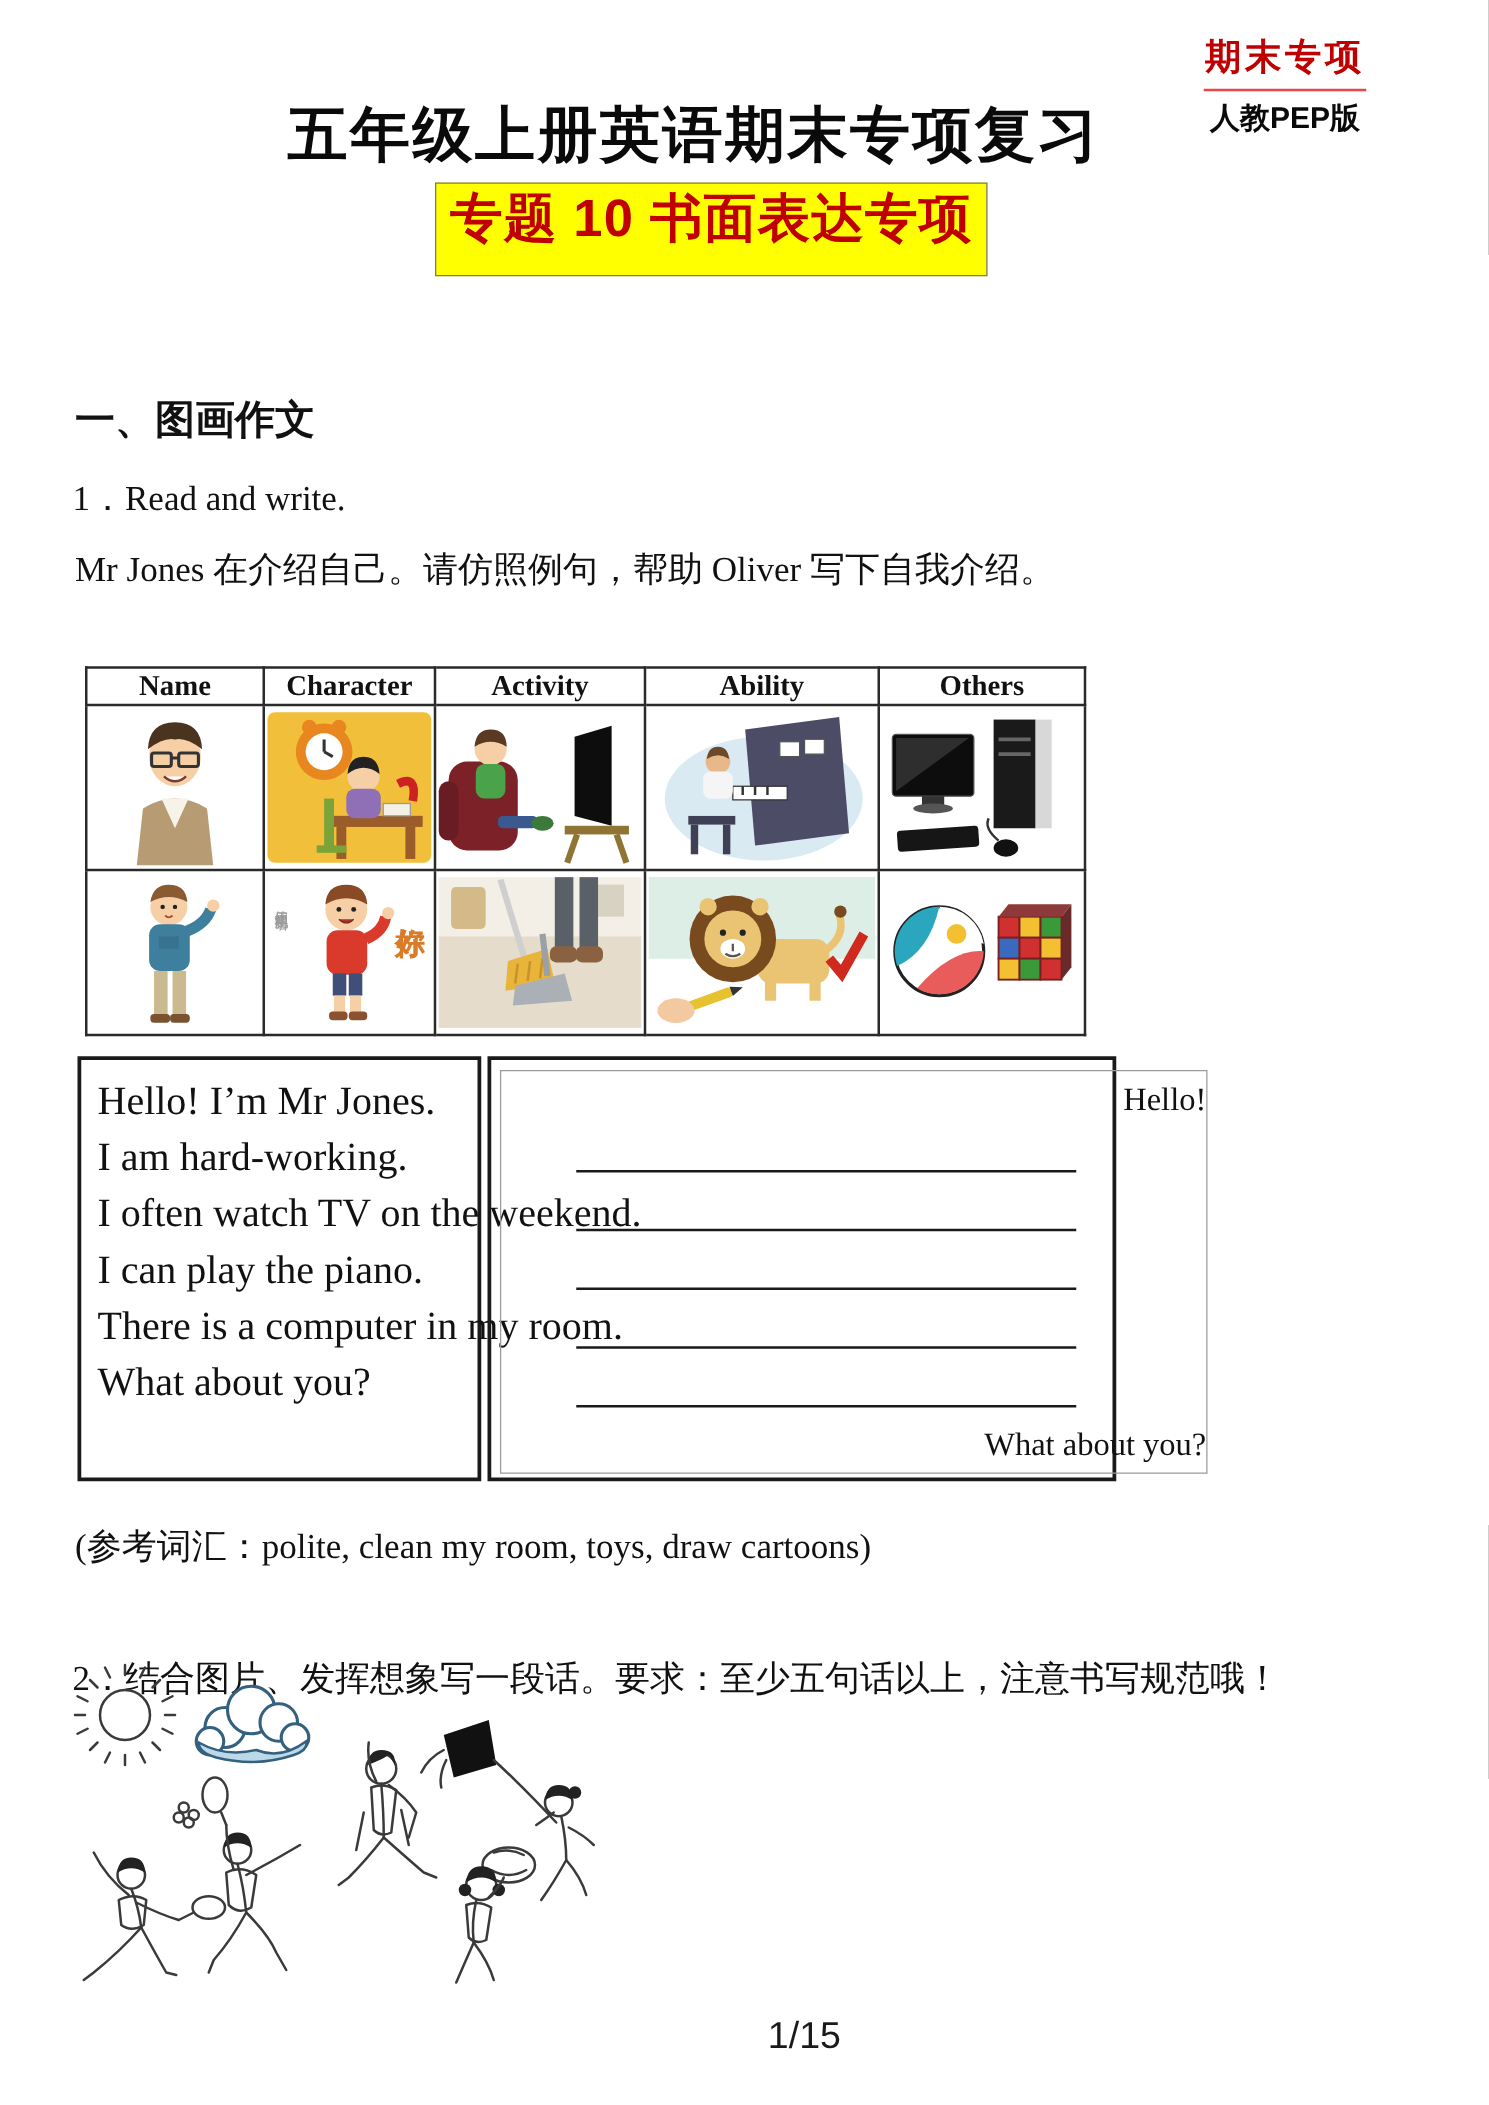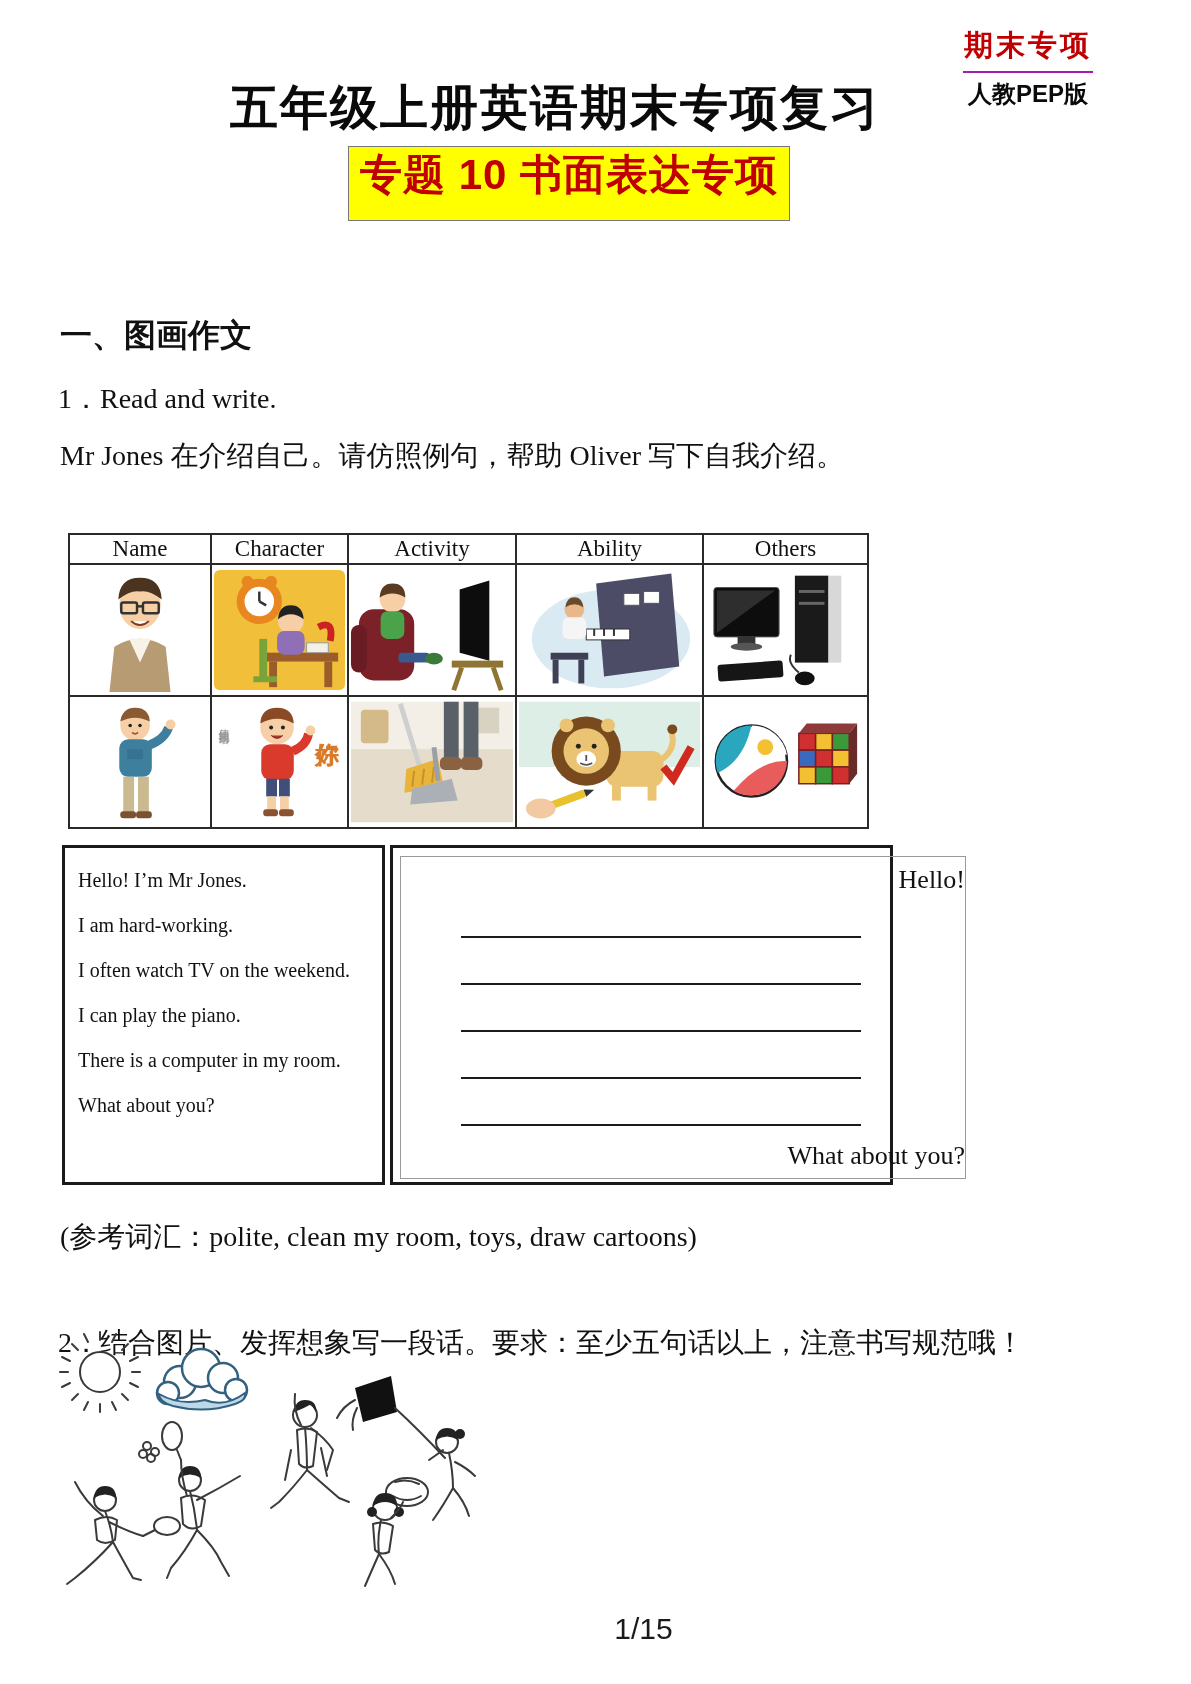--- a/index.html
+++ b/index.html
@@ -8,21 +8,21 @@
     position:relative; width:1191px; height:1684px; margin:0 auto;
     background:#ffffff; overflow:hidden;
     font-family:"Liberation Serif", serif; color:#111;
   }
   .abs { position:absolute; }
 
   
   .badge { top:26px; left:963px; width:130px; text-align:center; }
   .badge-top {
     color:#c00000; font-weight:bold; font-size:29px; letter-spacing:3px;
-    padding-bottom:5px; border-bottom:2px solid #a21caf;
+    padding-bottom:5px; border-bottom:2px solid #ef4444;
   }
   .badge-bottom { color:#0a0a0a; font-weight:bold; font-size:24px; padding-top:5px;
     font-family:"Liberation Sans", sans-serif;text-align:center; }
 
   
   .main-title {
     top:76px; left:0; width:1110px; text-align:center;
     font-family:"Liberation Sans", sans-serif; font-weight:900;
     font-size:48px; letter-spacing:2px; color:#0a0a0a;
   }
@@ -39,39 +39,39 @@
   }
 
   .section-heading { top:314px; left:60px; font-size:32px; font-weight:bold; }
   .q-prompt  { left:58px; font-size:28px; }
   .q1-prompt { top:380px; }
   .q1-instruction { top:437px; left:60px; font-size:28px; }
 
   
   table.profile { top:533px; left:68px; position:absolute; border-collapse:collapse; table-layout:fixed; }
   table.profile th, table.profile td { border:2px solid #2a2a2a; padding:0; }
-  table.profile th { height:30px; font-weight:normal; font-size:23px; font-family:"Liberation Serif", serif; }
+  table.profile th { height:30px; font-weight:bold; font-size:23px; font-family:"Liberation Serif", serif; }
   table.profile td { height:132px; vertical-align:middle; }
   .c1{width:142px} .c2{width:137px} .c3{width:168px} .c4{width:187px} .c5{width:165px}
   .cell-art { position:relative; width:100%; height:128px; }
   .cell-art svg { display:block; width:100%; height:100%; }
   .v-label {
     position:absolute; writing-mode:vertical-rl; text-orientation:upright;
     font-family:"Liberation Sans", sans-serif; line-height:1;
   }
   .nihao { right:8px; top:26px; color:#d97b28; font-weight:bold; font-size:24px; }
   .polite-note { left:6px; top:22px; color:#9a9a9a; font-size:11px; letter-spacing:1px; }
 
   
   .boxes { top:845px; left:62px; width:910px; height:340px; }
   .example-box {
     position:absolute; left:0; top:0; width:323px; height:340px;
     border:3px solid #1a1a1a; padding:10px 4px 0 13px;
   }
-  .example-box p { font-size:20px; line-height:45px; white-space:nowrap; }
+  .example-box p { font-size:32px; line-height:45px; white-space:nowrap; }
   .answer-outer { position:absolute; left:328px; top:0; width:503px; height:340px; border:3px solid #1a1a1a; }
   .answer-inner {
     position:absolute; left:338px; top:11px; width:566px; height:323px;
     border:1px solid #9a9a9a; padding:7px 0 0 50px;text-align:right;
   }
   .answer-opening, .answer-closing { font-size:26px; line-height:32px; }
   .blank { margin-left:10px; width:400px; height:47px; border-bottom:2px solid #1a1a1a; }
   .blank.first { height:42px; }
   .answer-closing { margin-top:14px; }
 

